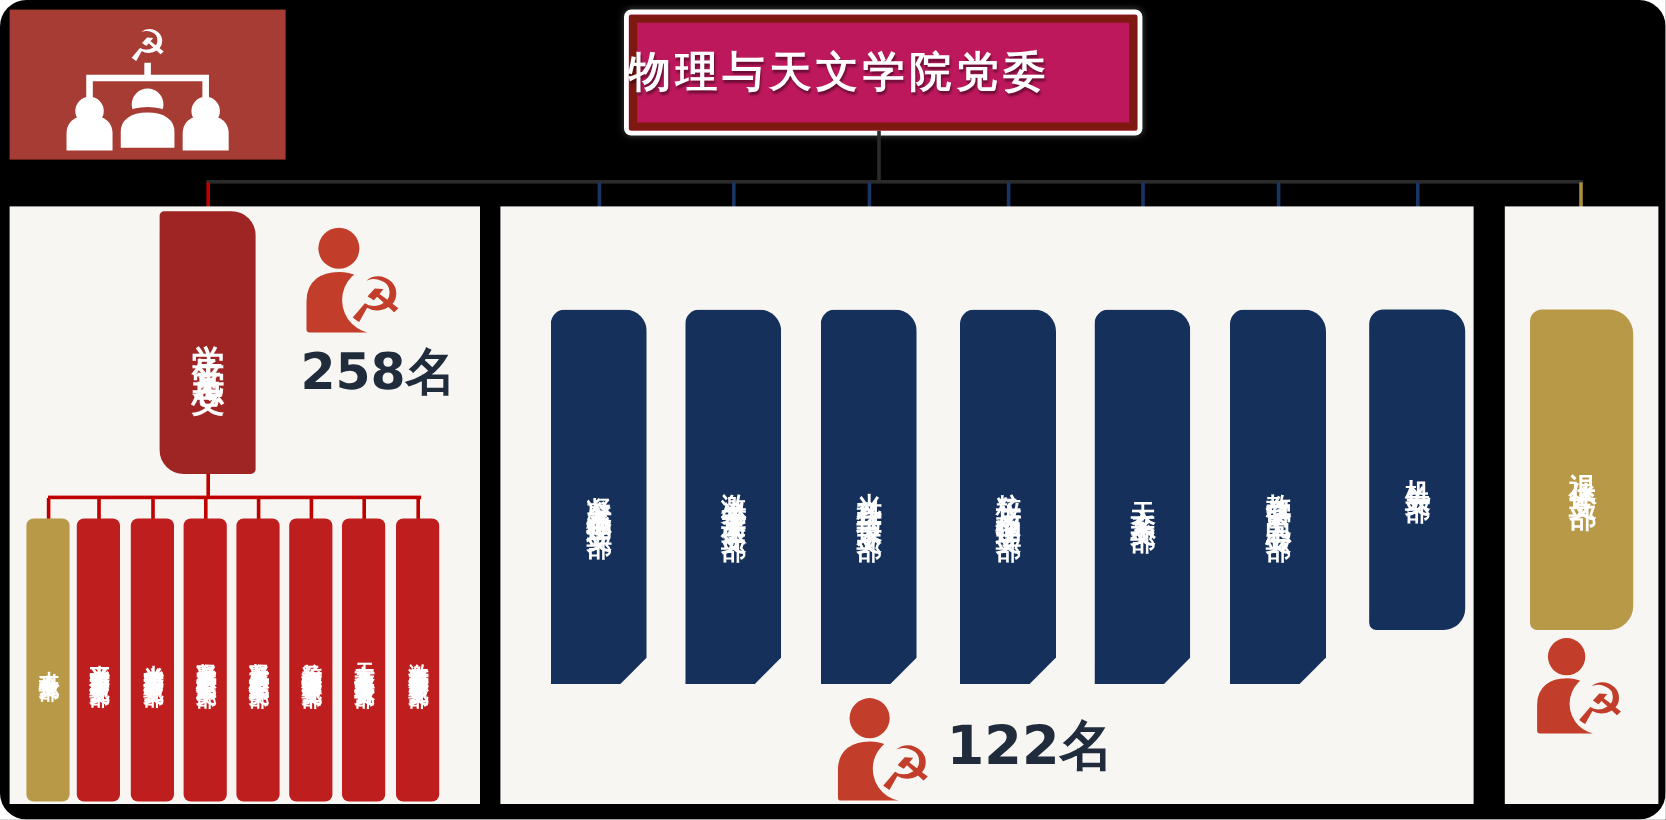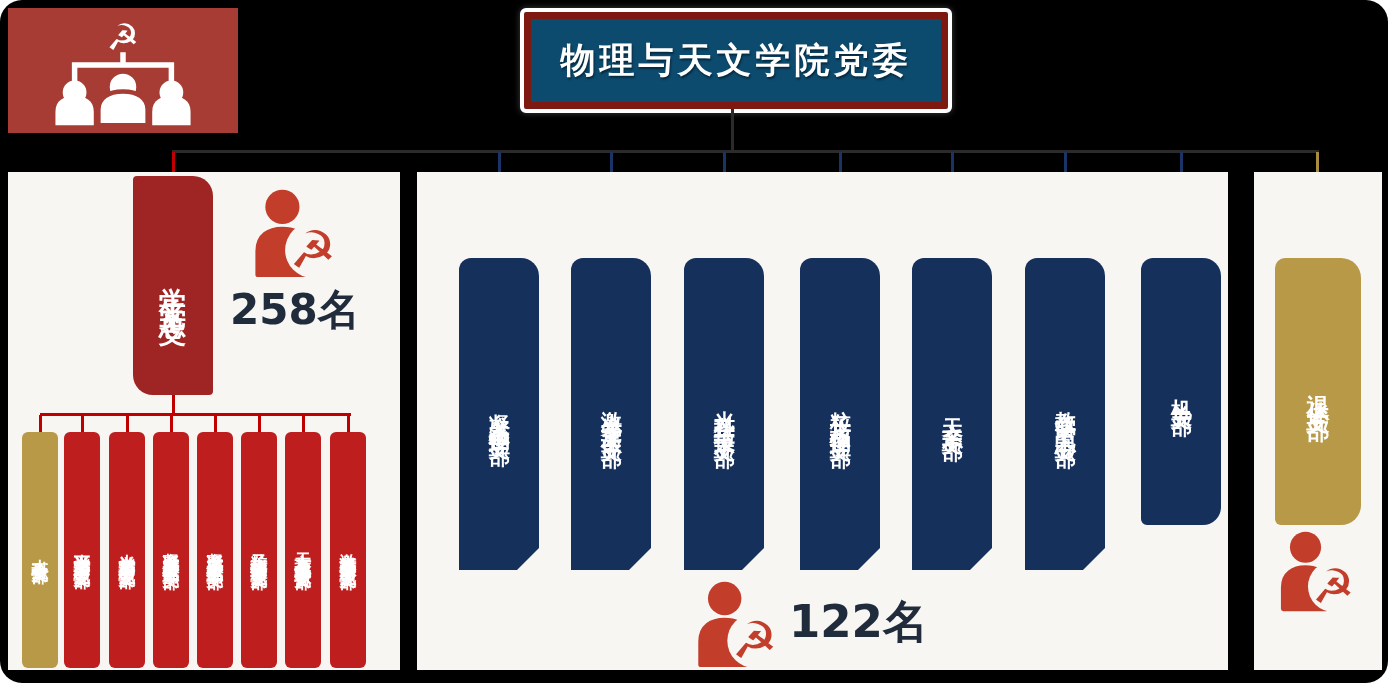--- a/index.html
+++ b/index.html
@@ -5,24 +5,24 @@
   html,body{margin:0;padding:0;background:#ffffff;}
   .stage{
     position:relative;width:1388px;height:683px;background:#000;
     border-radius:22px;overflow:hidden;
     font-family:"DejaVu Sans","Liberation Sans",sans-serif;
   }
   
   .badge{position:absolute;left:8px;top:8px;width:230px;height:125px;background:#a63c33;
     display:flex;align-items:center;justify-content:center;}
   
-  .title-box{position:absolute;left:520px;top:8px;width:424px;height:97px;background:#0c4a6e;
+  .title-box{position:absolute;left:520px;top:8px;width:424px;height:97px;background:#be185d;
     border:4px solid #fff;border-radius:6px;
     box-shadow:inset 0 0 0 7px #7e1911,0 0 6px rgba(255,255,255,.25);
-    display:flex;align-items:center;justify-content:center;}
+    display:flex;align-items:center;justify-content:flex-start;}
   .title-box span{color:#fff;font-size:35px;font-weight:bold;letter-spacing:4px;
     text-shadow:1px 2px 2px rgba(0,0,0,.45);white-space:nowrap;}
   
   .line{position:absolute;}
   .stub-main{left:731px;top:109px;width:3px;height:42px;background:#2b2b2b;}
   .hline-main{left:172px;top:150px;width:1147px;height:3px;background:#2b2b2b;}
   .drop-red{left:172px;top:152px;width:3px;height:26px;background:#c00000;}
   .drop-navy{top:152px;width:3px;height:106px;background:#1b3466;}
   .dn1{left:498px}.dn2{left:610px}.dn3{left:723px}.dn4{left:839px}
   .dn5{left:951px}.dn6{left:1064px}.dn7{left:1180px}
@@ -32,21 +32,21 @@
   .p-left{left:8px;width:392px;height:498px;}
   .p-mid{left:417px;width:811px;height:498px;}
   .p-right{left:1254px;width:128px;height:498px;}
   .panel *{position:absolute;}
   
   .head-box{left:125px;top:4px;width:80px;height:219px;background:#9e2524;
     border-radius:4px 20px 4px 20px;display:flex;align-items:center;justify-content:center;}
   .head-box span{position:static;writing-mode:vertical-rl;text-orientation:upright;
     color:#fff;font-size:27px;font-weight:bold;letter-spacing:8px;line-height:1;}
   .stat-icon-left{left:242px;top:16px;width:90px;height:90px;}
-  .stat-count-left{left:222px;top:110px;width:150px;text-align:left;
+  .stat-count-left{left:222px;top:110px;width:150px;text-align:right;
     font-size:42px;font-weight:bold;color:#202c3c;}
   .stub-head{left:164px;top:223px;width:3px;height:20px;background:#c00000;}
   .hline-left{left:32px;top:241px;width:311px;height:3px;background:#c00000;}
   .ldrop{top:243px;width:3px;height:18px;background:#c00000;}
   .ld1{left:31px}.ld2{left:73px}.ld3{left:118px}.ld4{left:162px}
   .ld5{left:206px}.ld6{left:250px}.ld7{left:294px}.ld8{left:339px}
   .branch{top:260px;width:36px;height:236px;border-radius:6px;
     display:flex;align-items:center;justify-content:center;}
   .branch span{position:static;writing-mode:vertical-rl;text-orientation:upright;
     color:#fff;font-weight:bold;font-size:17px;letter-spacing:2px;line-height:1;}

